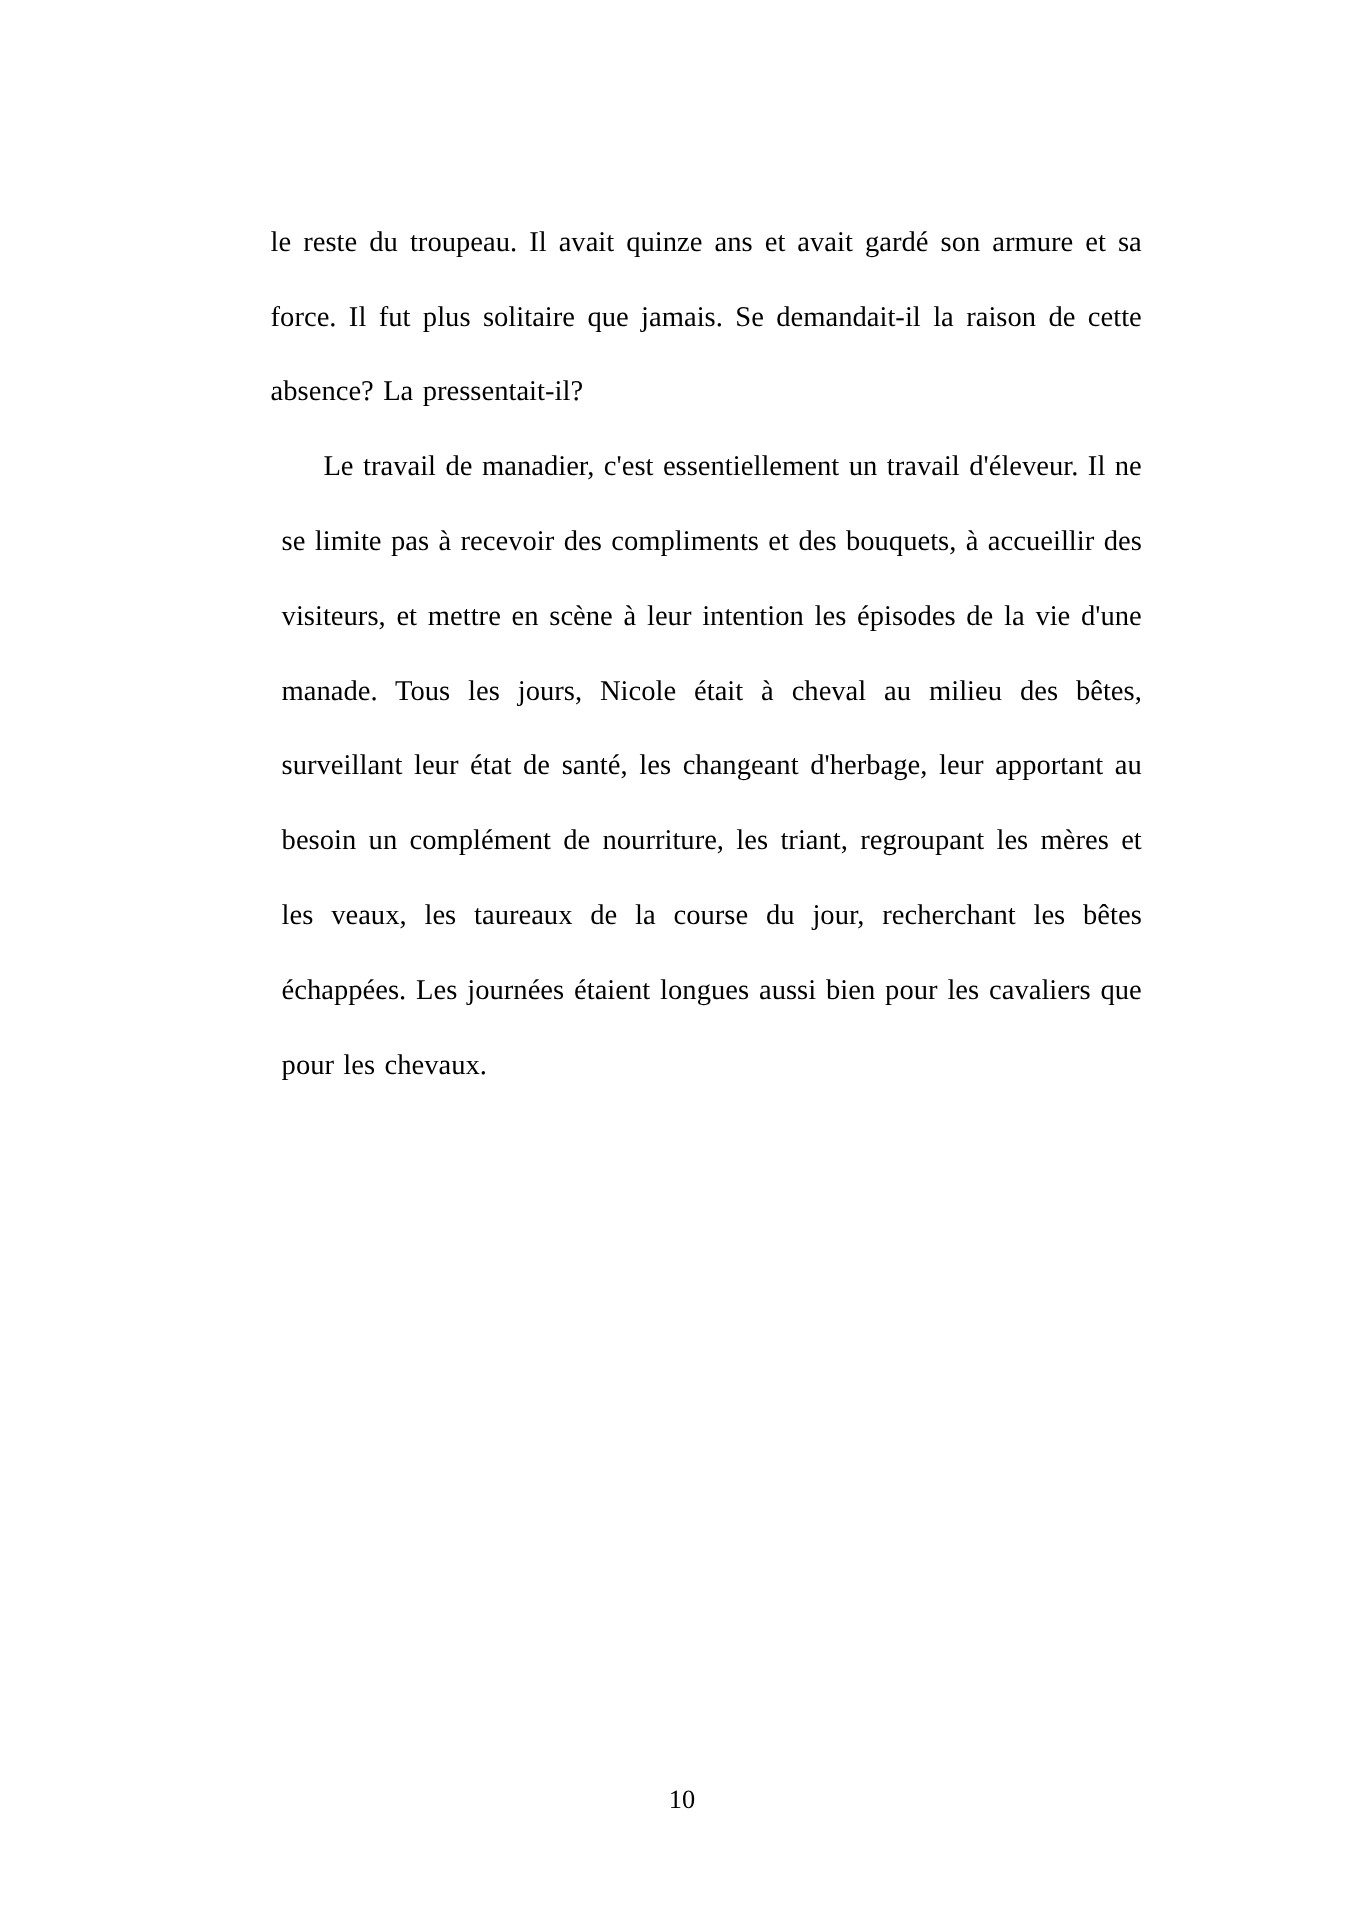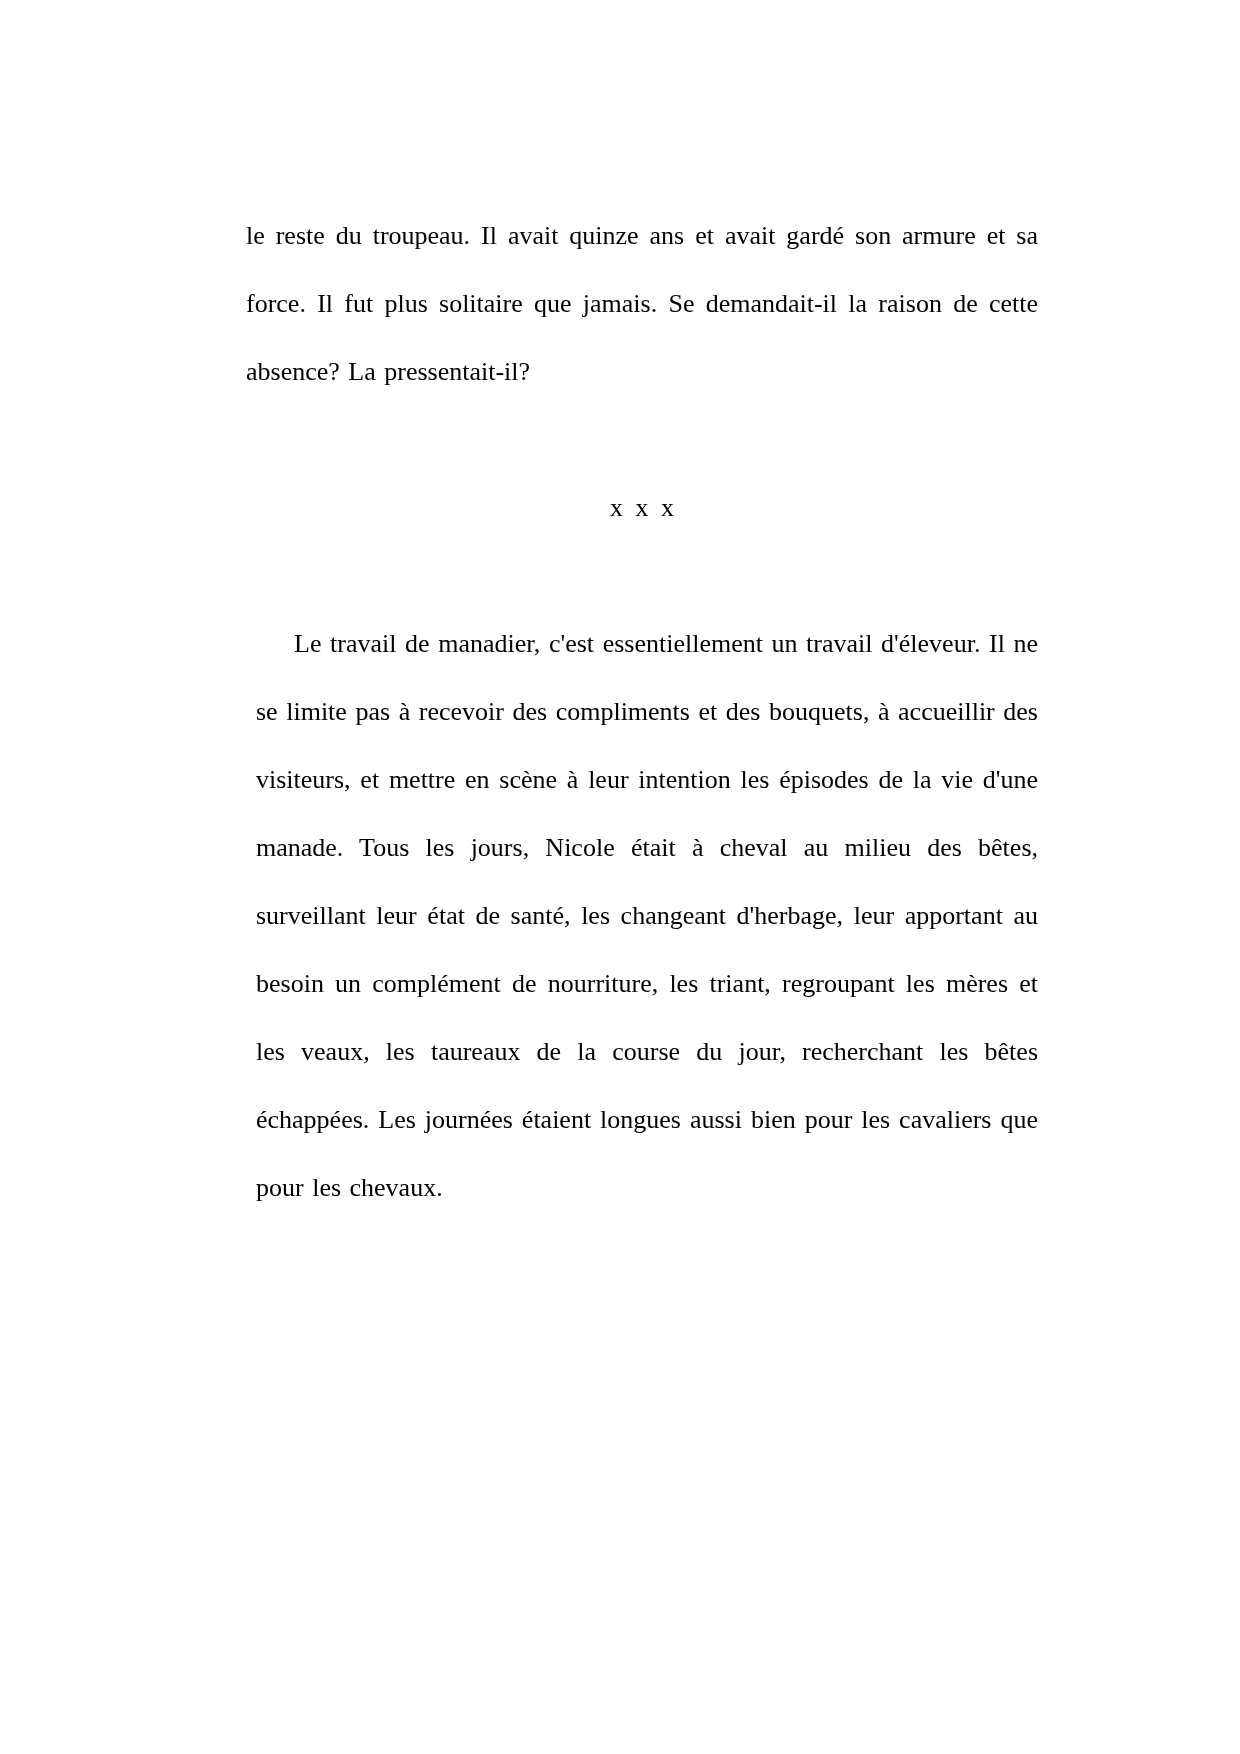--- a/index.html
+++ b/index.html
@@ -13,21 +13,21 @@
     height: 1754px;
     margin: 0 auto;
     background: #ffffff;
     font-family: "Liberation Serif", "DejaVu Serif", serif;
     color: #000000;
     overflow: hidden;
   }
   .text-block {
     position: absolute;
     left: 246px;
-    top: 202px;
+    top: 186px;
     width: 792px;
   }
   .para {
     margin: 0;
     font-size: 26px;
     line-height: 68px;
     text-align: justify;
     word-spacing: 2px;
   }
   .para.indent {
@@ -53,16 +53,16 @@
     font-size: 24px;
     line-height: 30px;
   }
 </style>
 </head>
 <body>
 
 <div class="page">
   <div class="text-block">
     <p class="para">le reste du troupeau. Il avait quinze ans et avait gardé son armure et sa force. Il fut plus solitaire que jamais. Se demandait-il la raison de cette absence? La pressentait-il?</p>
-    <p class="separator">x x x</p>
     <p class="para indent">Le travail de manadier, c'est essentiellement un travail d'éleveur. Il ne se limite pas à recevoir des compliments et des bouquets, à accueillir des visiteurs, et mettre en scène à leur intention les épisodes de la vie d'une manade. Tous les jours, Nicole était à cheval au milieu des bêtes, surveillant leur état de santé, les changeant d'herbage, leur apportant au besoin un complément de nourriture, les triant, regroupant les mères et les veaux, les taureaux de la course du jour, recherchant les bêtes échappées. Les journées étaient longues aussi bien pour les cavaliers que pour les chevaux.</p>
   </div>
+  <div class="page-number">10</div>
 </div>
 
 </body></html>

